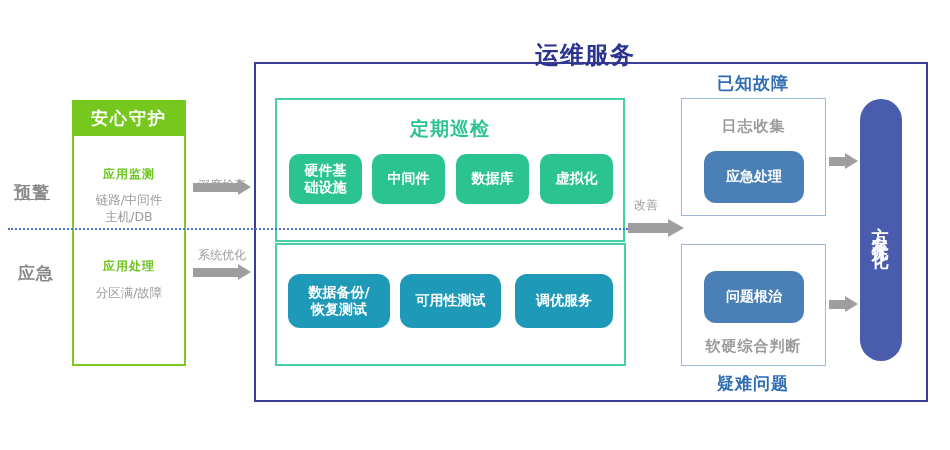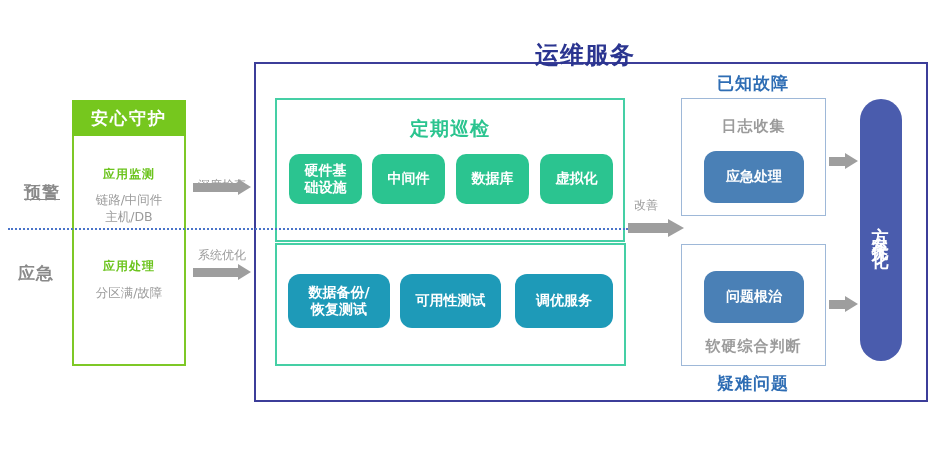--- a/index.html
+++ b/index.html
@@ -76,21 +76,21 @@
     background: #4A5CAD; border-radius: 21px; z-index: 14;
     display: flex; align-items: center; justify-content: center; }
   .solution-text { writing-mode: vertical-rl; text-orientation: upright;
     color: #ffffff; font-size: 17px; font-weight: bold; letter-spacing: 8px; }
 </style>
 </head>
 <body>
 
 <div id="canvas">
 
-  <div class="abs stage-label" style="left:24px; top:181px;text-decoration:underline;">预警</div>
+  <div class="abs stage-label" style="left:14px; top:181px;text-decoration:underline;">预警</div>
   <div class="abs stage-label" style="left:18px; top:262px;">应急</div>
 
   <div class="abs dotted-line"></div>
 
   <div class="abs guard-panel">
     <div class="guard-header">安心守护</div>
     <div class="guard-title" style="top:64px;">应用监测</div>
     <div class="guard-sub" style="top:90px;">链路/中间件</div>
     <div class="guard-sub" style="top:107px;">主机/DB</div>
     <div class="guard-title" style="top:156px;">应用处理</div>

